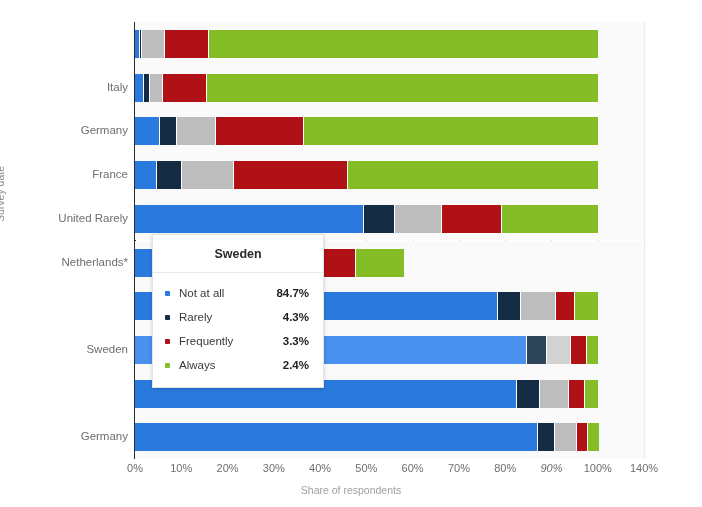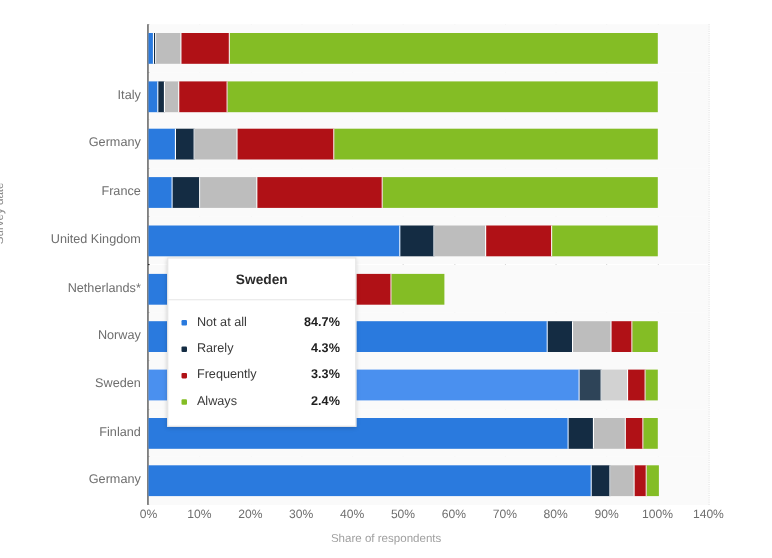--- a/index.html
+++ b/index.html
@@ -107,25 +107,23 @@
 
 <div id="chart-root">
 
   <div class="axis-line"></div>
 
   <div class="ylabels">
     <div class="y-axis-title">Survey date</div>
       <div class="ylabel" style="top: 43.7px;">Italy</div>
       <div class="ylabel" style="top: 87.4px;">Germany</div>
       <div class="ylabel" style="top: 131.1px;">France</div>
-      <div class="ylabel" style="top: 174.8px;">United Kingdom</div>
+      <div class="ylabel" style="top: 174.8px;">United Rarely</div>
       <div class="ylabel" style="top: 218.5px;">Netherlands*</div>
-      <div class="ylabel" style="top: 262.2px;">Norway</div>
       <div class="ylabel" style="top: 305.9px;">Sweden</div>
-      <div class="ylabel" style="top: 349.6px;">Finland</div>
       <div class="ylabel" style="top: 393.3px;">Germany</div>
     </div>
 
   <div class="plot-area">
       <div class="gridline" style="left: 46.2727px;"></div>
       <div class="gridline" style="left: 92.5455px;"></div>
       <div class="gridline" style="left: 138.818px;"></div>
       <div class="gridline" style="left: 185.091px;"></div>
       <div class="gridline" style="left: 231.364px;"></div>
       <div class="gridline" style="left: 277.636px;"></div>
@@ -179,21 +177,21 @@
   <div class="xticks">
       <div class="xtick" style="left: 0px;">0%</div>
       <div class="xtick" style="left: 46.2727px;">10%</div>
       <div class="xtick" style="left: 92.5455px;">20%</div>
       <div class="xtick" style="left: 138.818px;">30%</div>
       <div class="xtick" style="left: 185.091px;">40%</div>
       <div class="xtick" style="left: 231.364px;">50%</div>
       <div class="xtick" style="left: 277.636px;">60%</div>
       <div class="xtick" style="left: 323.909px;">70%</div>
       <div class="xtick" style="left: 370.182px;">80%</div>
-      <div class="xtick" style="left: 416.455px;">90%</div>
+      <div class="xtick" style="left: 416.455px; font-style: italic;">90%</div>
       <div class="xtick" style="left: 462.727px;">100%</div>
       <div class="xtick" style="left: 509px;">140%</div>
     </div>
   <div class="x-axis-title">Share of respondents</div>
 
   <div class="tooltip">
     <div class="tooltip-title">Sweden</div>
     <div class="tooltip-body">
         <div class="tt-row">
           <span class="tt-dot" style="background: rgb(42, 122, 222);"></span>

